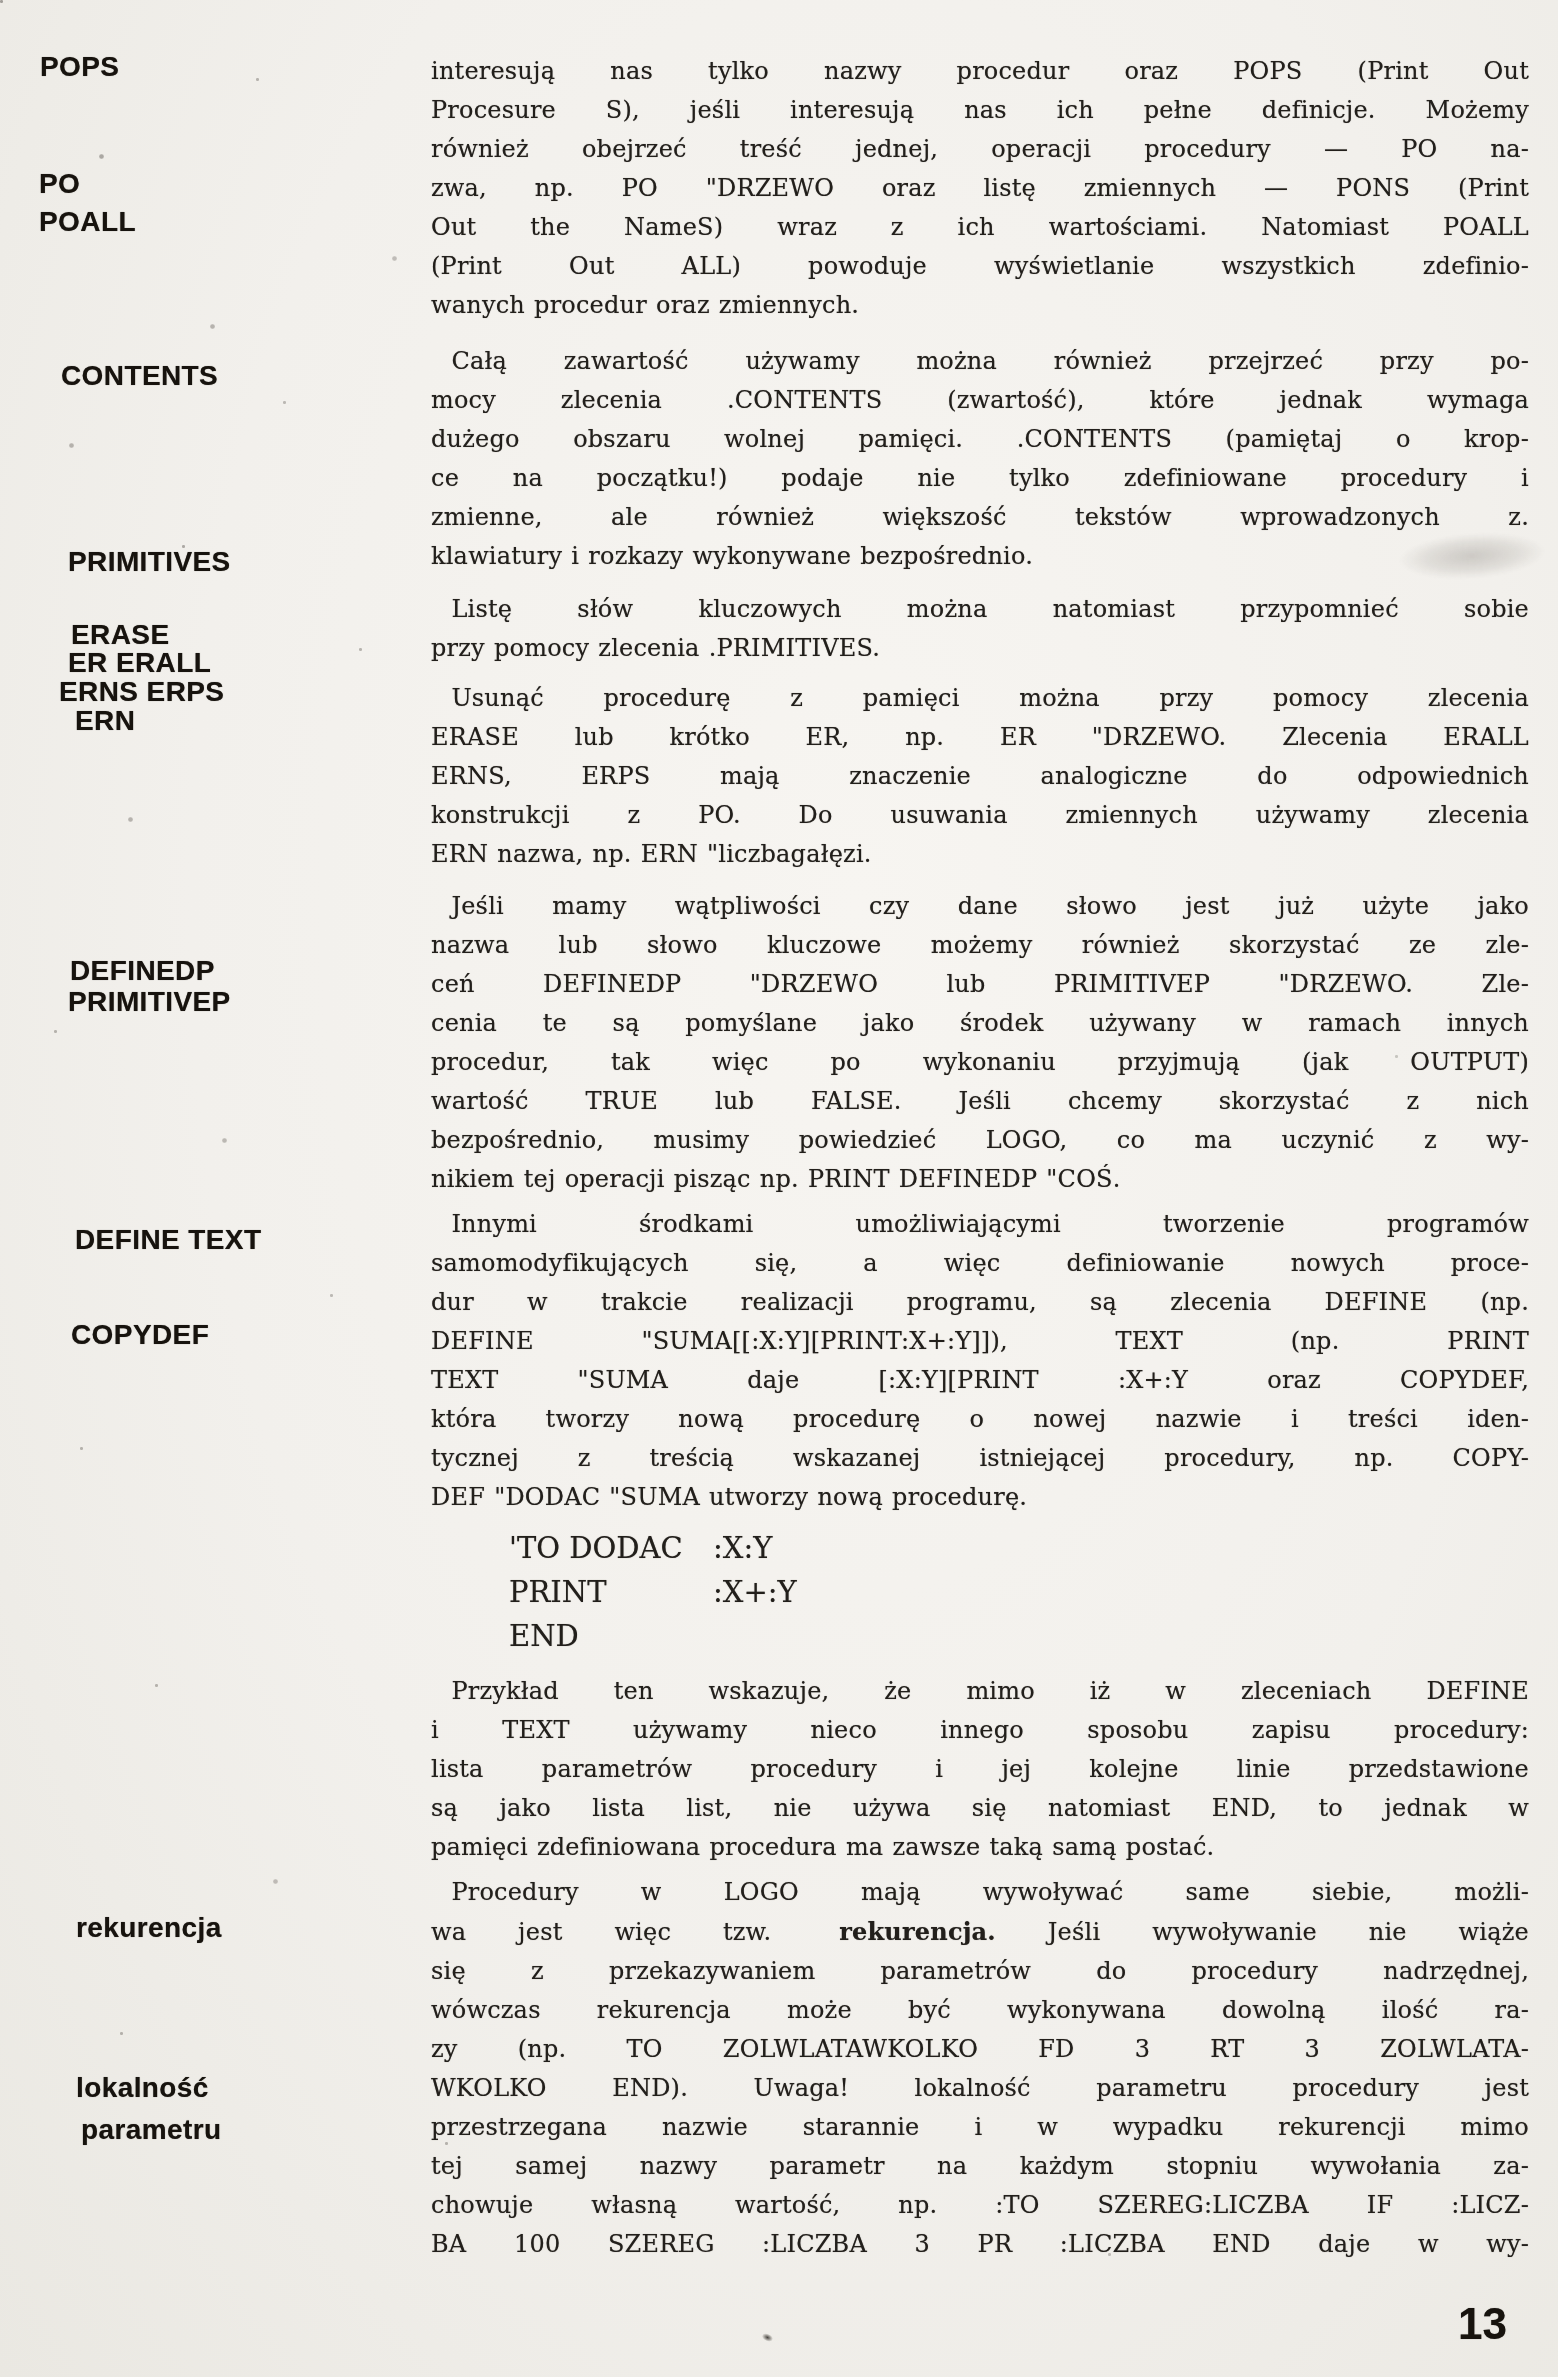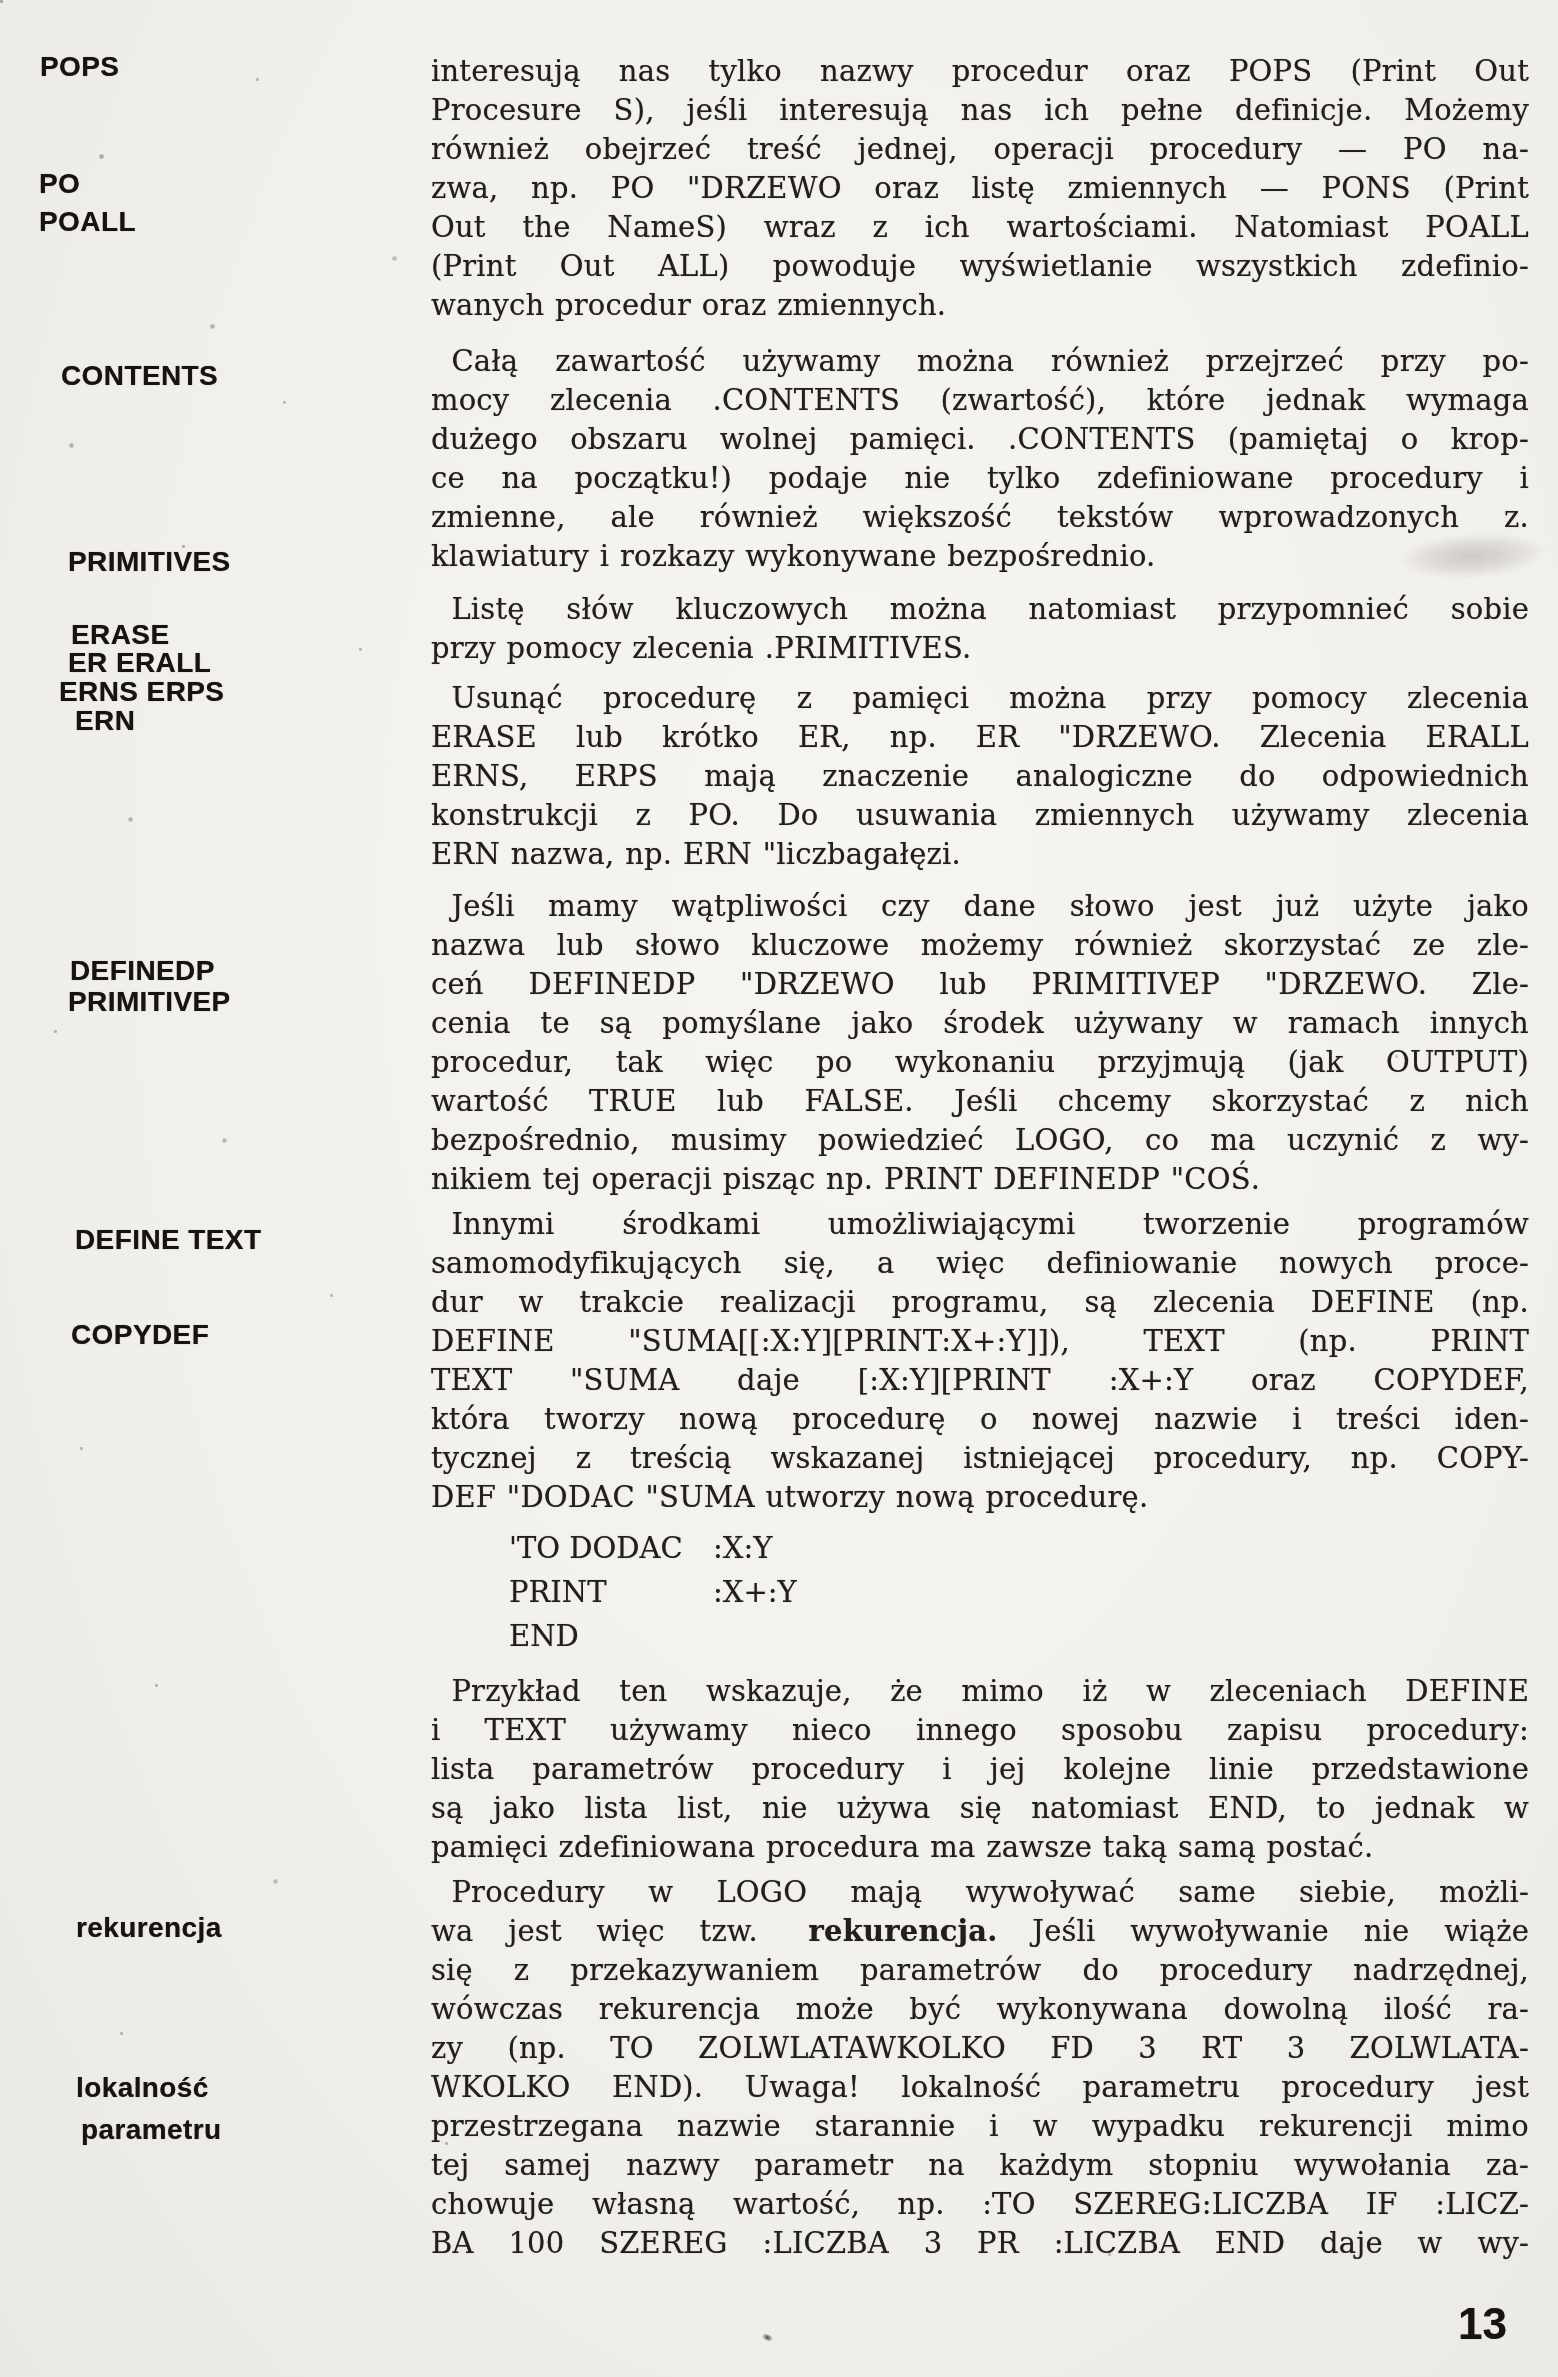--- a/index.html
+++ b/index.html
@@ -33,21 +33,21 @@
     position:absolute;
     font-family:"Liberation Sans", sans-serif;
     font-weight:700; font-size:28px; line-height:31px;
     letter-spacing:0.4px; color:#17130e; white-space:nowrap;
     text-shadow:0 0 0.8px rgba(20,16,10,.6);
   }
   .para {
     position:absolute; left:431px; width:1098px;
   }
   .line {
-    font-size:29px; line-height:39px;
+    font-size:24px; line-height:39px;
     text-align:justify; text-align-last:justify;
     letter-spacing:0.2px; word-spacing:1.3px;
     text-shadow:0 0 0.8px rgba(30,26,22,.55);
   }
   .line.end { text-align-last:left; }
   .line.ind { text-indent:20.4px; }
   .code { position:absolute; left:509px; }
   .code-line { font-size:29px; line-height:44px; text-shadow:0 0 0.8px rgba(30,26,22,.55); white-space:nowrap; }
   .code-kw { display:inline-block; min-width:204px; }
   .b { font-weight:700;margin-left:16px; }

